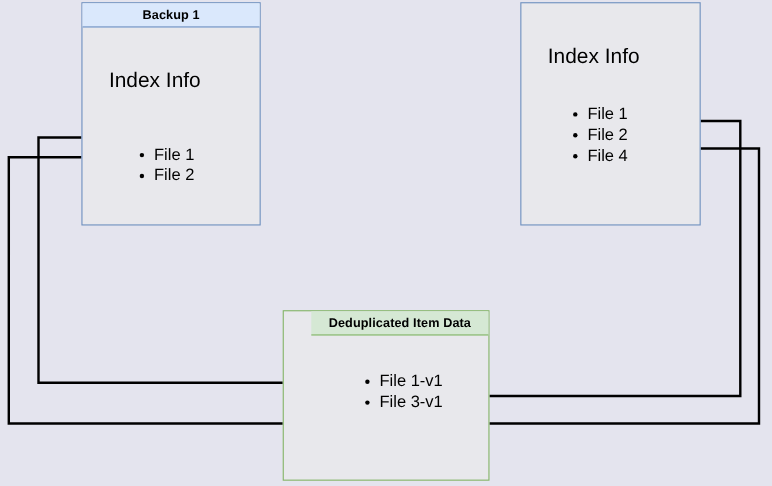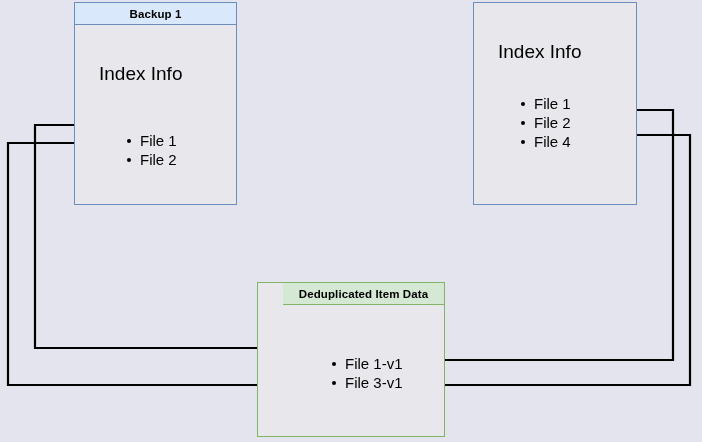--- a/index.html
+++ b/index.html
@@ -122,20 +122,20 @@
         <li>File 1</li>
         <li>File 2</li>
         <li>File 4</li>
       </ul>
     </div>
   </div>
 
   <div class="box green" style="left:257px; top:282px; width:188px; height:155px;padding-left:25px;">
     <div class="box-header">Deduplicated Item Data</div>
     <div class="box-body" style="height:132px;">
-      <ul class="file-list" style="left:46px; top:49px;">
+      <ul class="file-list" style="left:46px; top:32px;">
         <li>File 1-v1</li>
         <li>File 3-v1</li>
       </ul>
     </div>
   </div>
 
 </div>
 
 </body></html>

